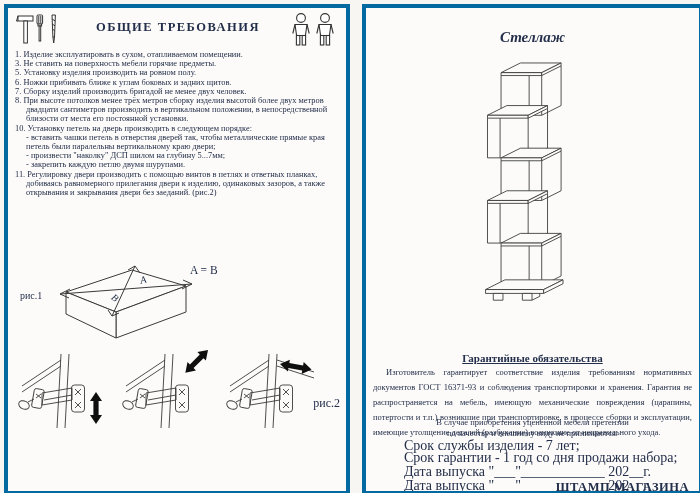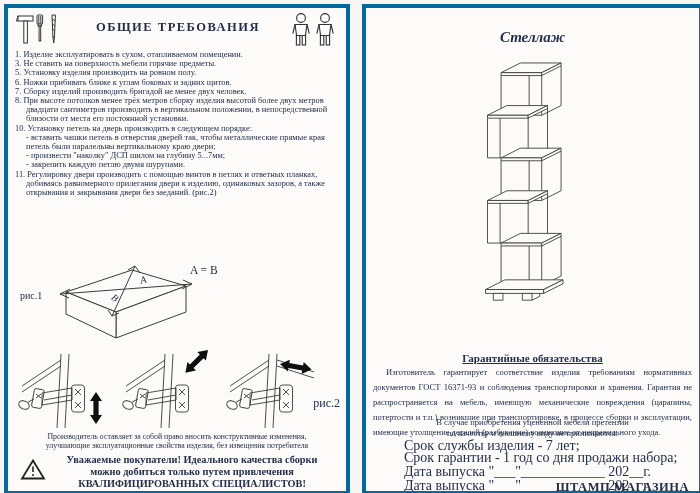--- a/index.html
+++ b/index.html
@@ -153,35 +153,21 @@
           <g transform="translate(210,2)">
             <use href="#hg"></use>
             <path d="M55,16 L92,28 M55,22 L92,34" stroke="#3a3a3a" fill="none" stroke-width="0.9"></path>
             <use href="#arr" transform="translate(58,20) rotate(280)"></use>
           </g>
         </svg>
       </span>
       <span class="fig2-label">рис.2</span>
     </div>
 
-    <div class="producer-note pre">Производитель оставляет за собой право вносить конструктивные изменения,
-улучшающие эксплуатационные свойства изделия, без извещения потребителя</div>
-
-    <div class="warning-area">
-      <span class="warn-icon">
-        <svg width="26" height="23" viewBox="0 0 26 23" fill="none" stroke="#222">
-          <path d="M13,2.5 L24,20.5 L2,20.5 Z" stroke-width="1.8"></path>
-          <line x1="13" y1="8.5" x2="13" y2="14" stroke-width="1.6"></line>
-          <circle cx="13" cy="17" r="1" fill="#222" stroke="none"></circle>
-        </svg>
-      </span>
-      <span class="warning-text pre">Уважаемые покупатели! Идеального качества сборки
-можно добиться только путем привлечения
-КВАЛИФИЦИРОВАННЫХ СПЕЦИАЛИСТОВ!</span>
-    </div>
+
   </div>
 
   <div class="panel panel-right">
     <div class="rp-product">Стеллаж</div>
 
     <span class="shelf-svg">
       <svg width="122" height="250" viewBox="0 0 126 258" stroke="#3a3a3a" stroke-width="0.9">
 
         <g fill="#fcfbf9">
           <path d="M30,14 L72,14 L92,4 L50,4 Z"></path>

